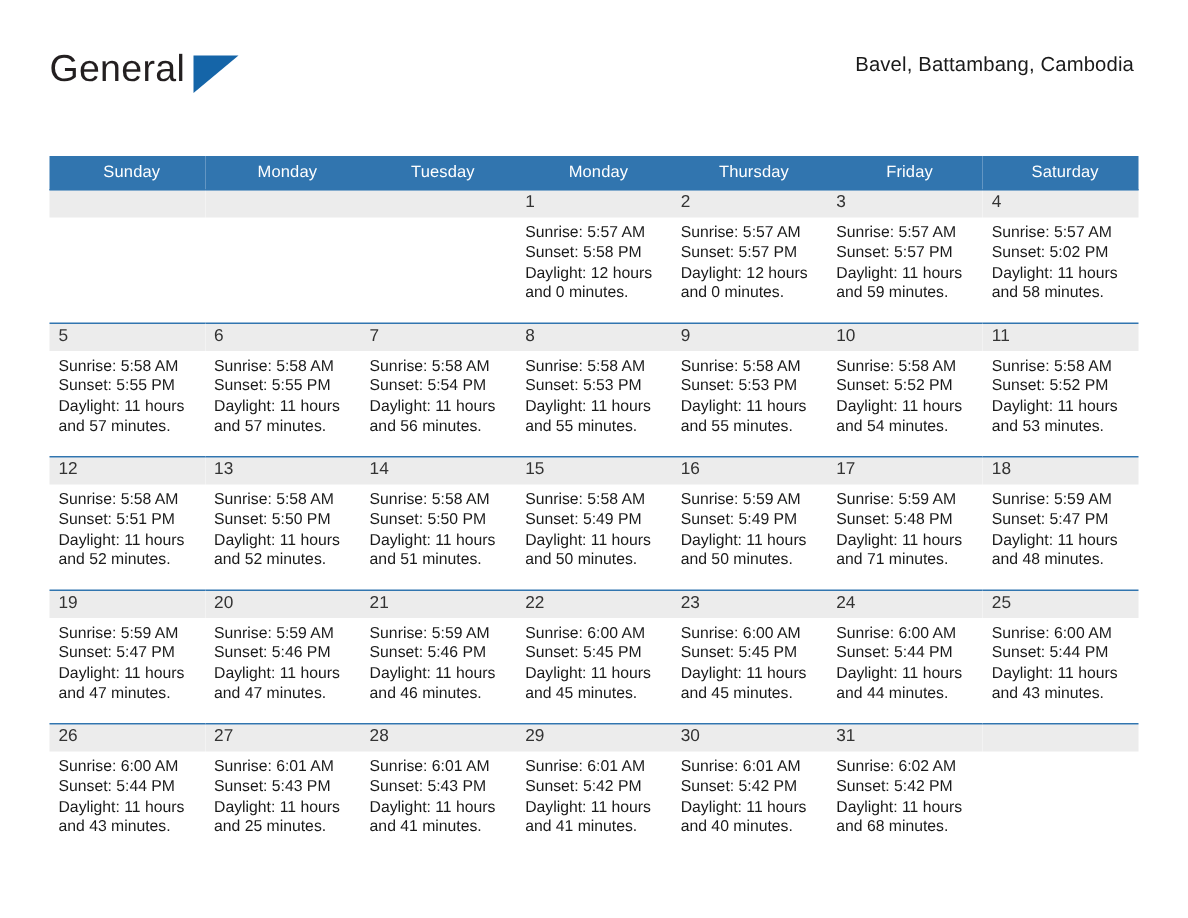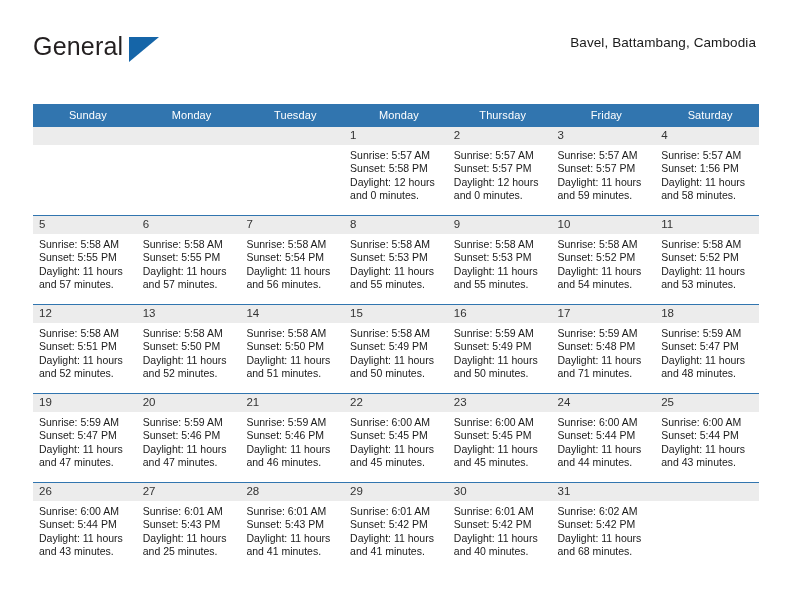--- a/index.html
+++ b/index.html
@@ -211,21 +211,21 @@
                 <div class="ln">Sunrise: 5:57 AM</div>
                 <div class="ln">Sunset: 5:57 PM</div>
                 <div class="ln">Daylight: 11 hours</div>
                 <div class="ln">and 59 minutes.</div>
               </div>
             </td>
             <td class="">
               <div class="daynum-band">4</div>
               <div class="cell-body">
                 <div class="ln">Sunrise: 5:57 AM</div>
-                <div class="ln">Sunset: 1:56 PM</div>
+                <div class="ln">Sunset: 5:02 PM</div>
                 <div class="ln">Daylight: 11 hours</div>
                 <div class="ln">and 58 minutes.</div>
               </div>
             </td>
           </tr>
           <tr class="week-row">
             <td class="">
               <div class="daynum-band">5</div>
               <div class="cell-body">
                 <div class="ln">Sunrise: 5:58 AM</div>

